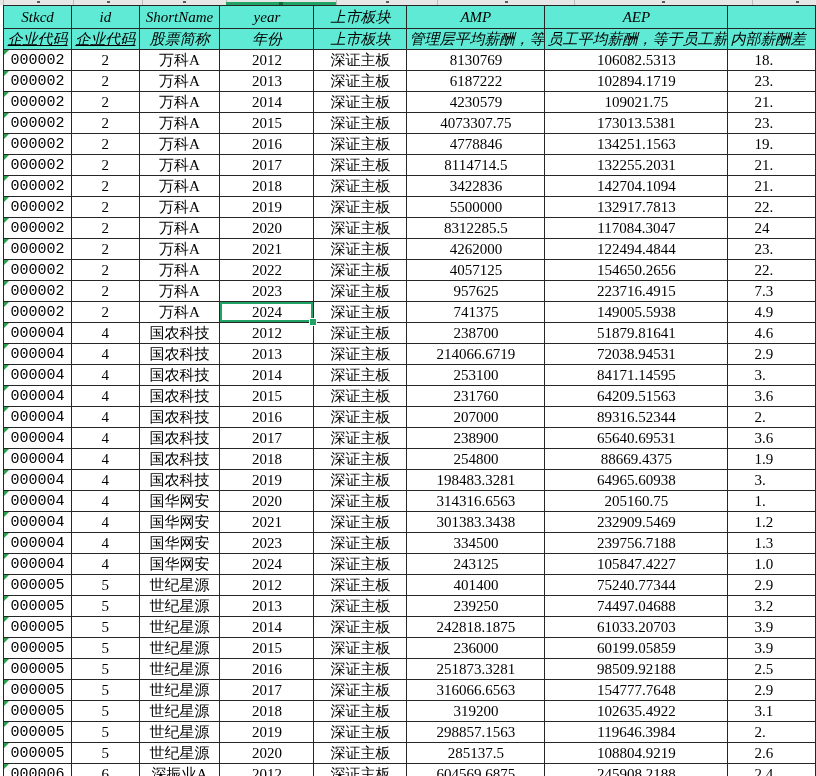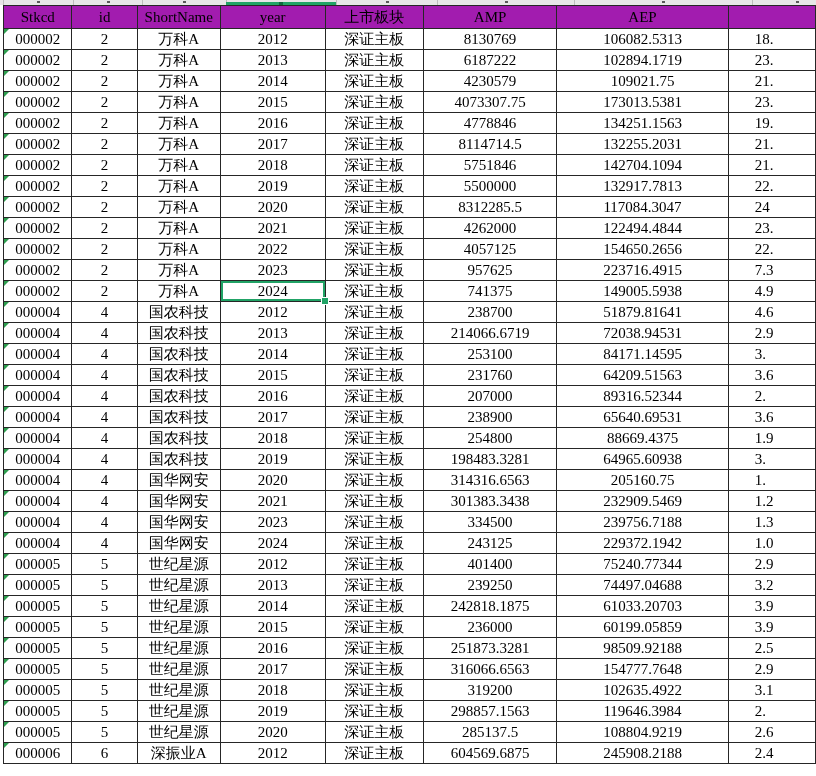--- a/index.html
+++ b/index.html
@@ -8,26 +8,26 @@
   
   .strip{position:absolute;top:0;left:0;width:816px;height:5px;background:#e7e7e7;}
   .strip .sep{position:absolute;top:0;width:1px;height:5px;background:#bdbdbd;}
   .strip .mark{position:absolute;top:1px;width:3px;height:2px;background:#5a5a5a;}
   .strip .accent{position:absolute;top:2px;height:3px;background:#21a366;}
   .strip .accent .dmark{position:absolute;left:50%;top:0;width:4px;height:3px;margin-left:-2px;background:#0e6b3f;}
   
   table{border-collapse:collapse;table-layout:fixed;position:absolute;top:5px;left:3px;}
   th,td{border:1px solid #262626;padding:0;height:20px;line-height:19px;
         font-size:15px;font-weight:normal;text-align:center;white-space:nowrap;overflow:hidden;}
-  thead th{background:#a21caf;}
+  thead th{background:#5eead4;font-style:italic;}
   tr.h1 th{height:22px;}
   .al{text-align:left;padding-left:2px;}
   .gap{text-align:left;padding-left:26px;}
   .u{text-decoration:underline;}
-  td.tri{position:relative;}
+  td.tri{position:relative;font-family:Liberation Mono, monospace;}
   td.tri::before{content:"";position:absolute;top:0;left:0;width:0;height:0;
         border-top:5px solid #2e9e4f;border-right:5px solid transparent;}
   td.sel{position:relative;overflow:visible;z-index:3;box-shadow:inset 0 0 0 2px #21a366;}
   td.sel::after{content:"";position:absolute;right:-4px;bottom:-4px;width:6px;height:6px;
         background:#21a366;border:1px solid #fff;z-index:5;}
 </style>
 </head>
 <body>
 
 <div class="screen">
@@ -66,20 +66,30 @@
         <tr class="h1">
           <th>Stkcd</th>
           <th>id</th>
           <th>ShortName</th>
           <th>year</th>
           <th>上市板块</th>
           <th>AMP</th>
           <th>AEP</th>
           <th></th>
         </tr>
+        <tr class="h2">
+          <th class="u">企业代码</th>
+          <th class="u">企业代码</th>
+          <th>股票简称</th>
+          <th>年份</th>
+          <th>上市板块</th>
+          <th class="al">管理层平均薪酬，等</th>
+          <th class="al">员工平均薪酬，等于员工薪</th>
+          <th class="al">内部薪酬差</th>
+        </tr>
       </thead>
     <tbody id="gbody">
         <tr>
           <td class="tri">000002</td>
           <td>2</td>
           <td>万科A</td>
           <td>2012</td>
           <td>深证主板</td>
           <td>8130769</td>
           <td>106082.5313</td>
@@ -134,21 +144,21 @@
           <td>8114714.5</td>
           <td>132255.2031</td>
           <td class="gap">21.</td>
         </tr>
         <tr>
           <td class="tri">000002</td>
           <td>2</td>
           <td>万科A</td>
           <td>2018</td>
           <td>深证主板</td>
-          <td>5751846</td>
+          <td>3422836</td>
           <td>142704.1094</td>
           <td class="gap">21.</td>
         </tr>
         <tr>
           <td class="tri">000002</td>
           <td>2</td>
           <td>万科A</td>
           <td>2019</td>
           <td>深证主板</td>
           <td>5500000</td>
@@ -315,21 +325,21 @@
           <td>239756.7188</td>
           <td class="gap">1.3</td>
         </tr>
         <tr>
           <td class="tri">000004</td>
           <td>4</td>
           <td>国华网安</td>
           <td>2024</td>
           <td>深证主板</td>
           <td>243125</td>
-          <td>229372.1942</td>
+          <td>105847.4227</td>
           <td class="gap">1.0</td>
         </tr>
         <tr>
           <td class="tri">000005</td>
           <td>5</td>
           <td>世纪星源</td>
           <td>2012</td>
           <td>深证主板</td>
           <td>401400</td>
           <td>75240.77344</td>

